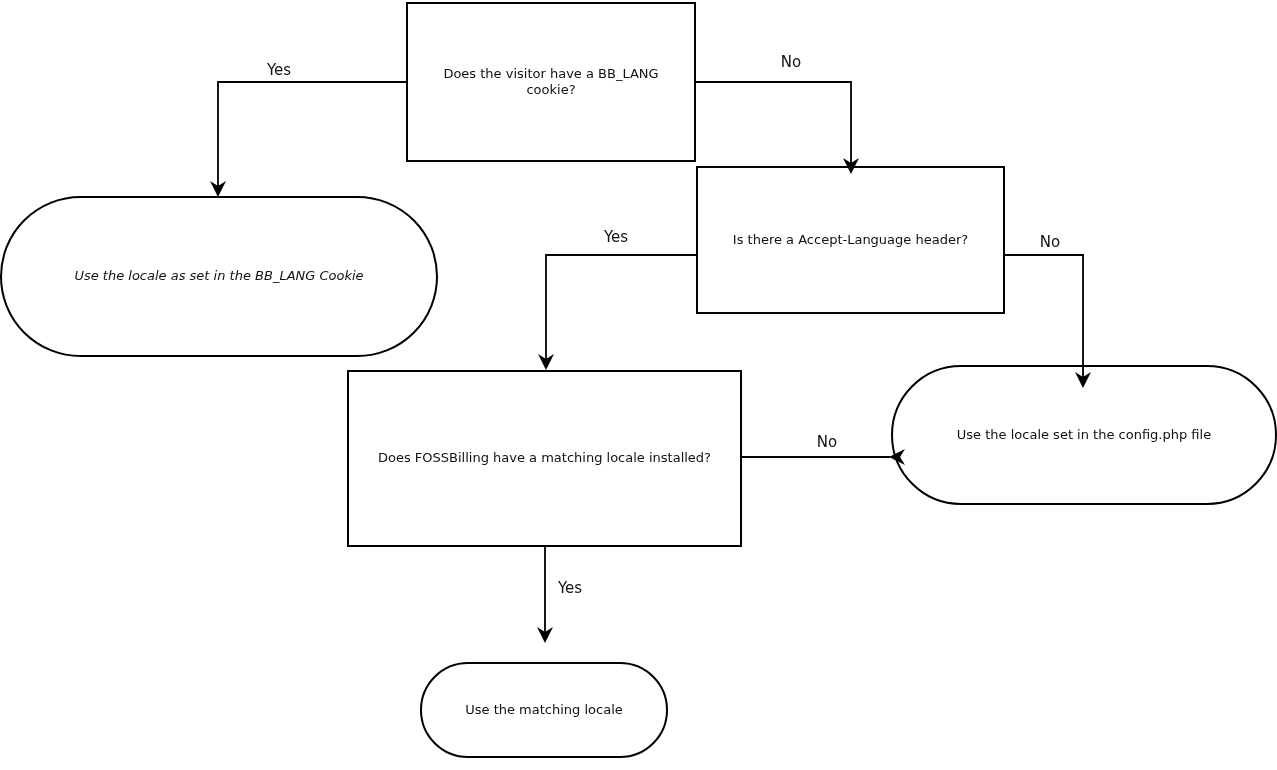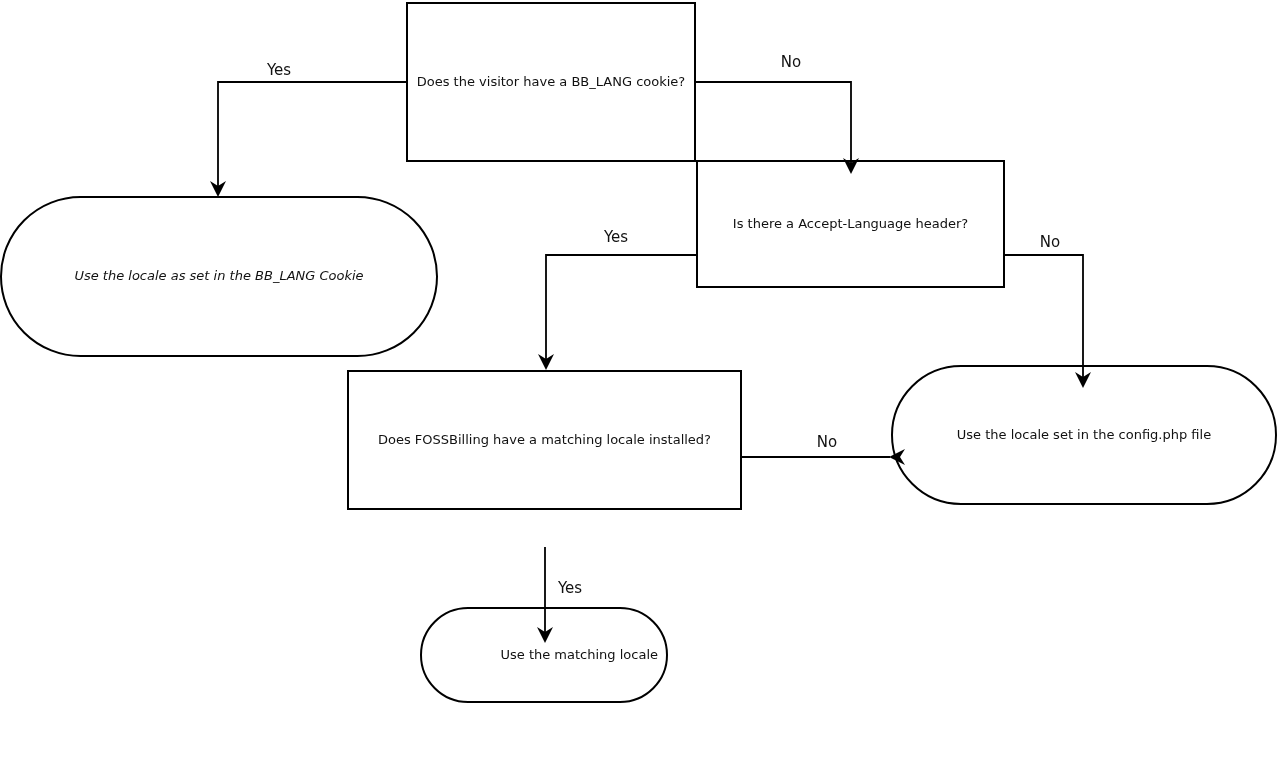--- a/index.html
+++ b/index.html
@@ -21,31 +21,31 @@
     position: absolute;
     box-sizing: border-box;
     background: var(--node-fill);
     border: 2px solid var(--stroke);
     display: flex;
     align-items: center;
     justify-content: center;
     text-align: center;
     font-size: 13px;
     color: var(--text);
-    padding: 8px 8px;
+    padding: 8px 14px;
     line-height: 1.25;
     z-index: 1;
   }
   .stadium { border-width: 2.5px; }
   #node-q-cookie   { left: 406px; top: 2px;   width: 290px; height: 160px; }
   #node-use-cookie { left: 0px;   top: 196px; width: 438px; height: 161px; border-radius: 80.5px; font-style: italic; }
-  #node-q-header   { left: 696px; top: 160px; width: 309px; height: 128px; justify-content: center; }
-  #node-q-locale   { left: 347px; top: 370px; width: 395px; height: 140px; }
+  #node-q-header   { left: 696px; top: 166px; width: 309px; height: 148px; justify-content: center; }
+  #node-q-locale   { left: 347px; top: 370px; width: 395px; height: 177px; }
   #node-use-config { left: 891px; top: 365px; width: 386px; height: 140px; border-radius: 70px; }
-  #node-use-match  { left: 420px; top: 607px; width: 248px; height: 96px; border-radius: 63px; justify-content: flex-end; }
+  #node-use-match  { left: 420px; top: 662px; width: 248px; height: 96px; border-radius: 63px; }
   #edges {
     position: absolute;
     left: 0; top: 0;
     width: 1277px;
     height: 770px;
     z-index: 2;
     pointer-events: none;
   }
   #edges path {
     fill: none;

